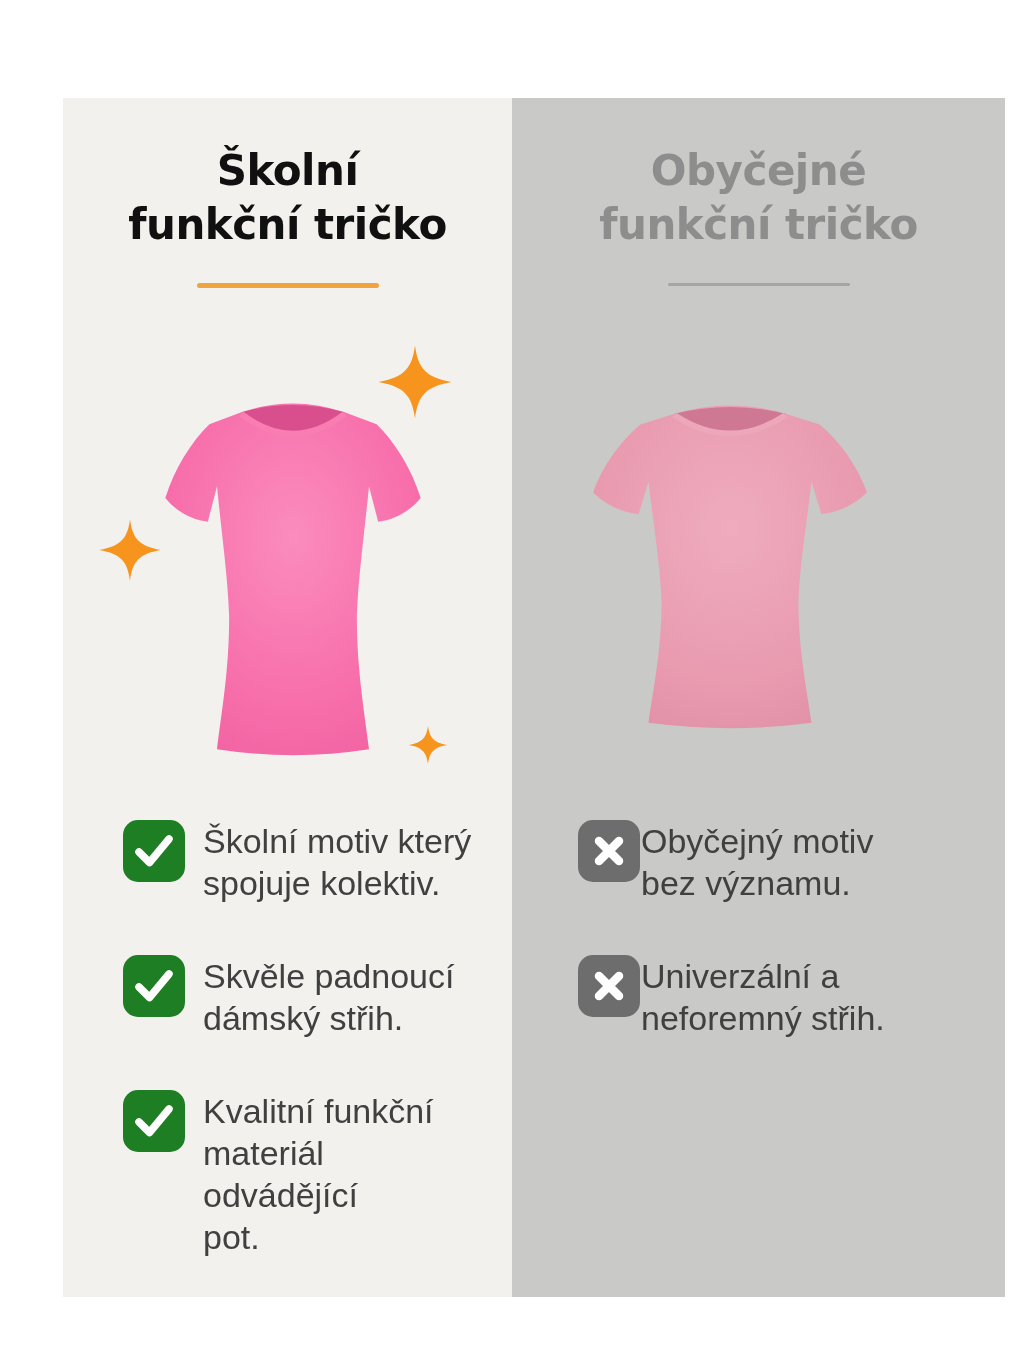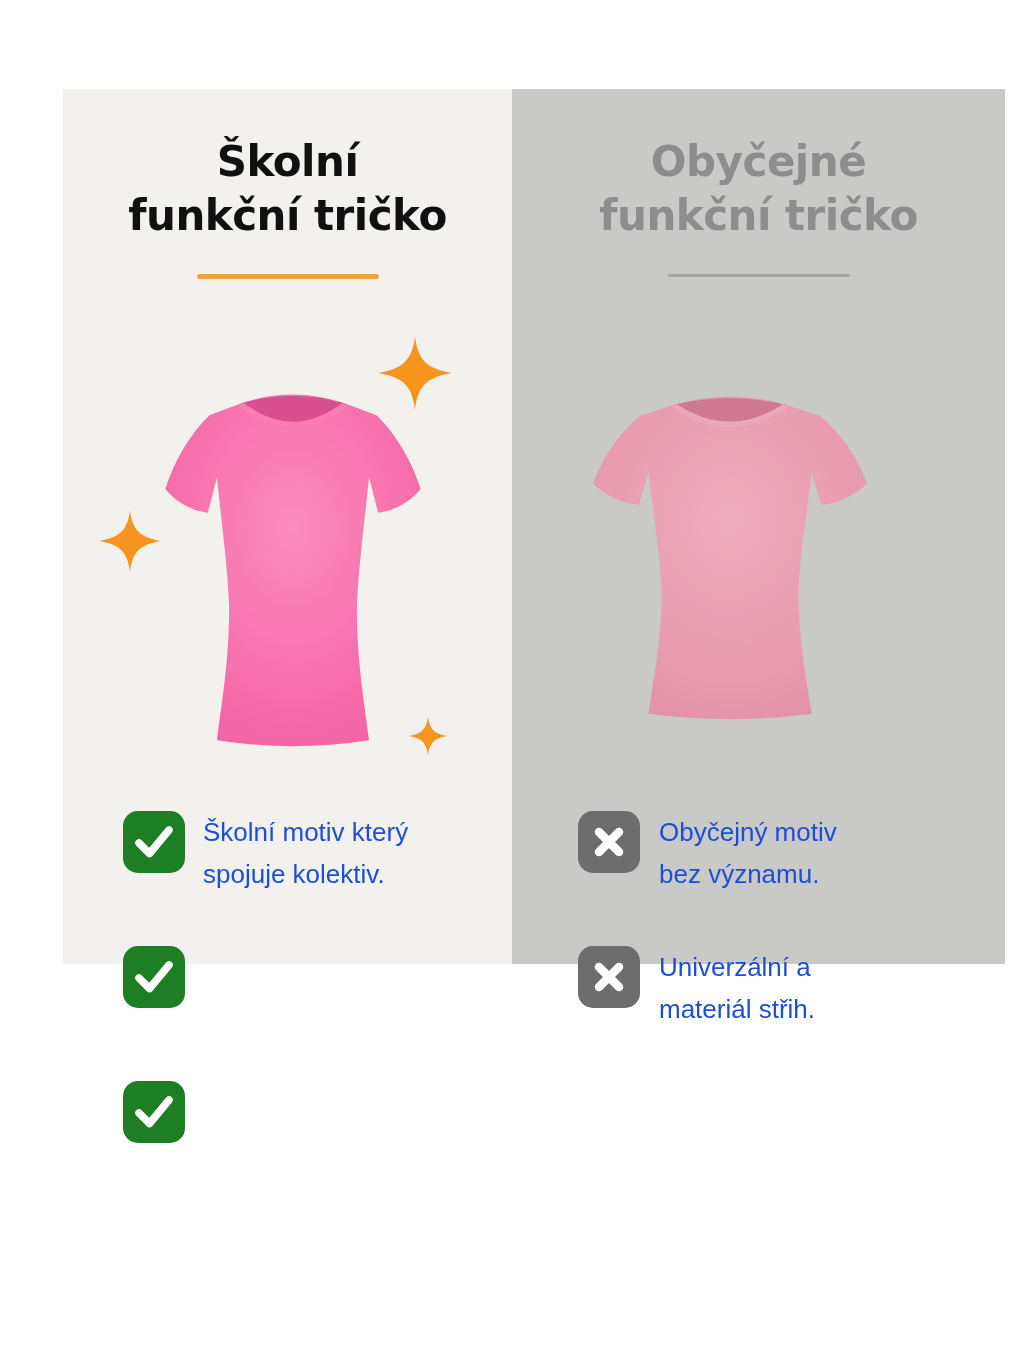--- a/index.html
+++ b/index.html
@@ -3,21 +3,21 @@
 <meta charset="utf-8">
 <style>
   html,body{margin:0;padding:0;background:#ffffff;}
   .poster{
     position:relative;
     width:1024px;height:1365px;
     background:#ffffff;
     font-family:"Liberation Sans", sans-serif;
     overflow:hidden;
   }
-  .panel{position:absolute;top:89px;height:875px;}
+  .panel{position:absolute;top:98px;height:1199px;}
   .panel-left{left:63px;width:449px;background:#f2f1ee;}
   .panel-right{left:512px;width:448px;background:#c9c9c8;padding-left:45px;}
 
   .title{
     position:absolute;top:46px;left:0;width:100%;
     margin:0;text-align:center;
     font-family:"DejaVu Sans", sans-serif;
     font-weight:bold;
     font-size:42px;line-height:54px;letter-spacing:-0.5px;
     white-space:pre-line;
@@ -39,29 +39,29 @@
   .sparkle{position:absolute;display:block;}
   .sparkle-big{left:314px;top:245px;width:76px;height:78px;}
   .sparkle-medium{left:35px;top:420px;width:64px;height:64px;}
   .sparkle-small{left:345px;top:627px;width:40px;height:40px;}
 
   .feature{
     position:absolute;
     display:flex;align-items:flex-start;
   }
   .panel-left .feature{left:60px;width:360px;gap:18px;}
-  .panel-right .feature{left:66px;width:360px;gap:19px;}
+  .panel-right .feature{left:66px;width:360px;gap:1px;}
   .feature-1{top:722px;}
   .feature-2{top:857px;}
   .feature-3{top:992px;}
 
   .feature-icon{flex:0 0 auto;width:62px;height:62px;display:block;}
   .feature-text{
     margin-top:0px;
-    font-size:26px;line-height:42px;color:#1d4ed8;
+    font-size:34px;line-height:42px;color:#404040;
     white-space:pre-line;
   }
 </style>
 </head>
 <body>
 
 <div class="poster">
 
   <section class="panel panel-left">
     <h1 class="title">Školní
@@ -97,26 +97,31 @@
         <path d="M16 32 L26.5 42.5 L46 19" fill="none" stroke="#ffffff" stroke-width="7.5" stroke-linecap="round" stroke-linejoin="round"></path>
       </svg>
       <p class="feature-text">Školní motiv který
 spojuje kolektiv.</p>
     </div>
     <div class="feature feature-2">
       <svg class="feature-icon" viewBox="0 0 62 62" aria-hidden="true">
         <rect x="0" y="0" width="62" height="62" rx="15" fill="#1e7e24"></rect>
         <path d="M16 32 L26.5 42.5 L46 19" fill="none" stroke="#ffffff" stroke-width="7.5" stroke-linecap="round" stroke-linejoin="round"></path>
       </svg>
+      <p class="feature-text">Skvěle padnoucí
+dámský střih.</p>
     </div>
     <div class="feature feature-3">
       <svg class="feature-icon" viewBox="0 0 62 62" aria-hidden="true">
         <rect x="0" y="0" width="62" height="62" rx="15" fill="#1e7e24"></rect>
         <path d="M16 32 L26.5 42.5 L46 19" fill="none" stroke="#ffffff" stroke-width="7.5" stroke-linecap="round" stroke-linejoin="round"></path>
       </svg>
+      <p class="feature-text">Kvalitní funkční
+materiál odvádějící
+pot.</p>
     </div>
   </section>
 
   <section class="panel panel-right">
     <h1 class="title">Obyčejné
 funkční tričko</h1>
     <div class="underline underline-gray"></div>
 
     <svg class="shirt shirt-right" viewBox="0 0 200 270" preserveAspectRatio="none" aria-hidden="true">
       <defs>
@@ -138,17 +143,17 @@
       </svg>
       <p class="feature-text">Obyčejný motiv
 bez významu.</p>
     </div>
     <div class="feature feature-2">
       <svg class="feature-icon" viewBox="0 0 62 62" aria-hidden="true">
         <rect x="0" y="0" width="62" height="62" rx="15" fill="#6d6d6d"></rect>
         <path d="M21 21 L41 41 M41 21 L21 41" fill="none" stroke="#ffffff" stroke-width="8.5" stroke-linecap="round"></path>
       </svg>
       <p class="feature-text">Univerzální a
-materiál střih.</p>
+neforemný střih.</p>
     </div>
   </section>
 
 </div>
 
 </body></html>

